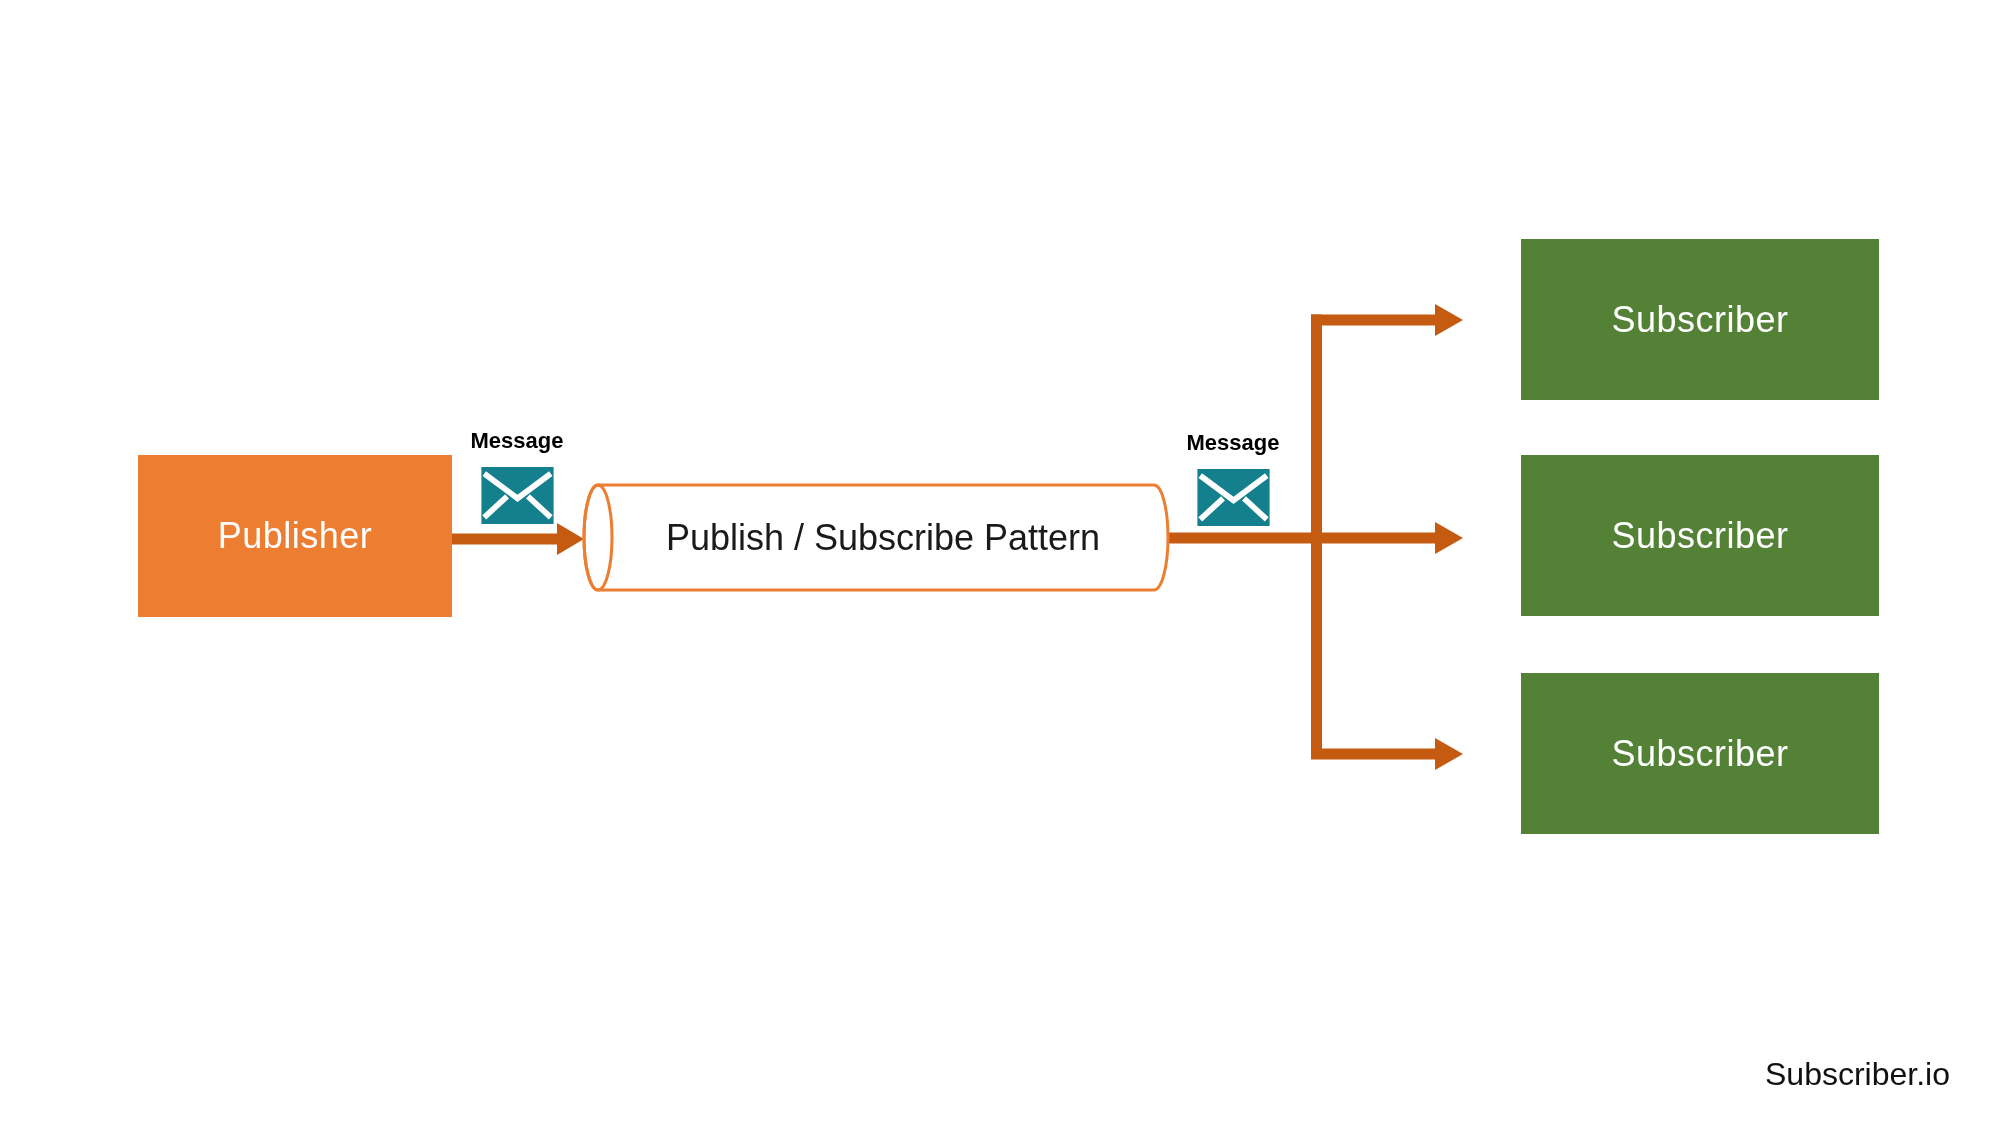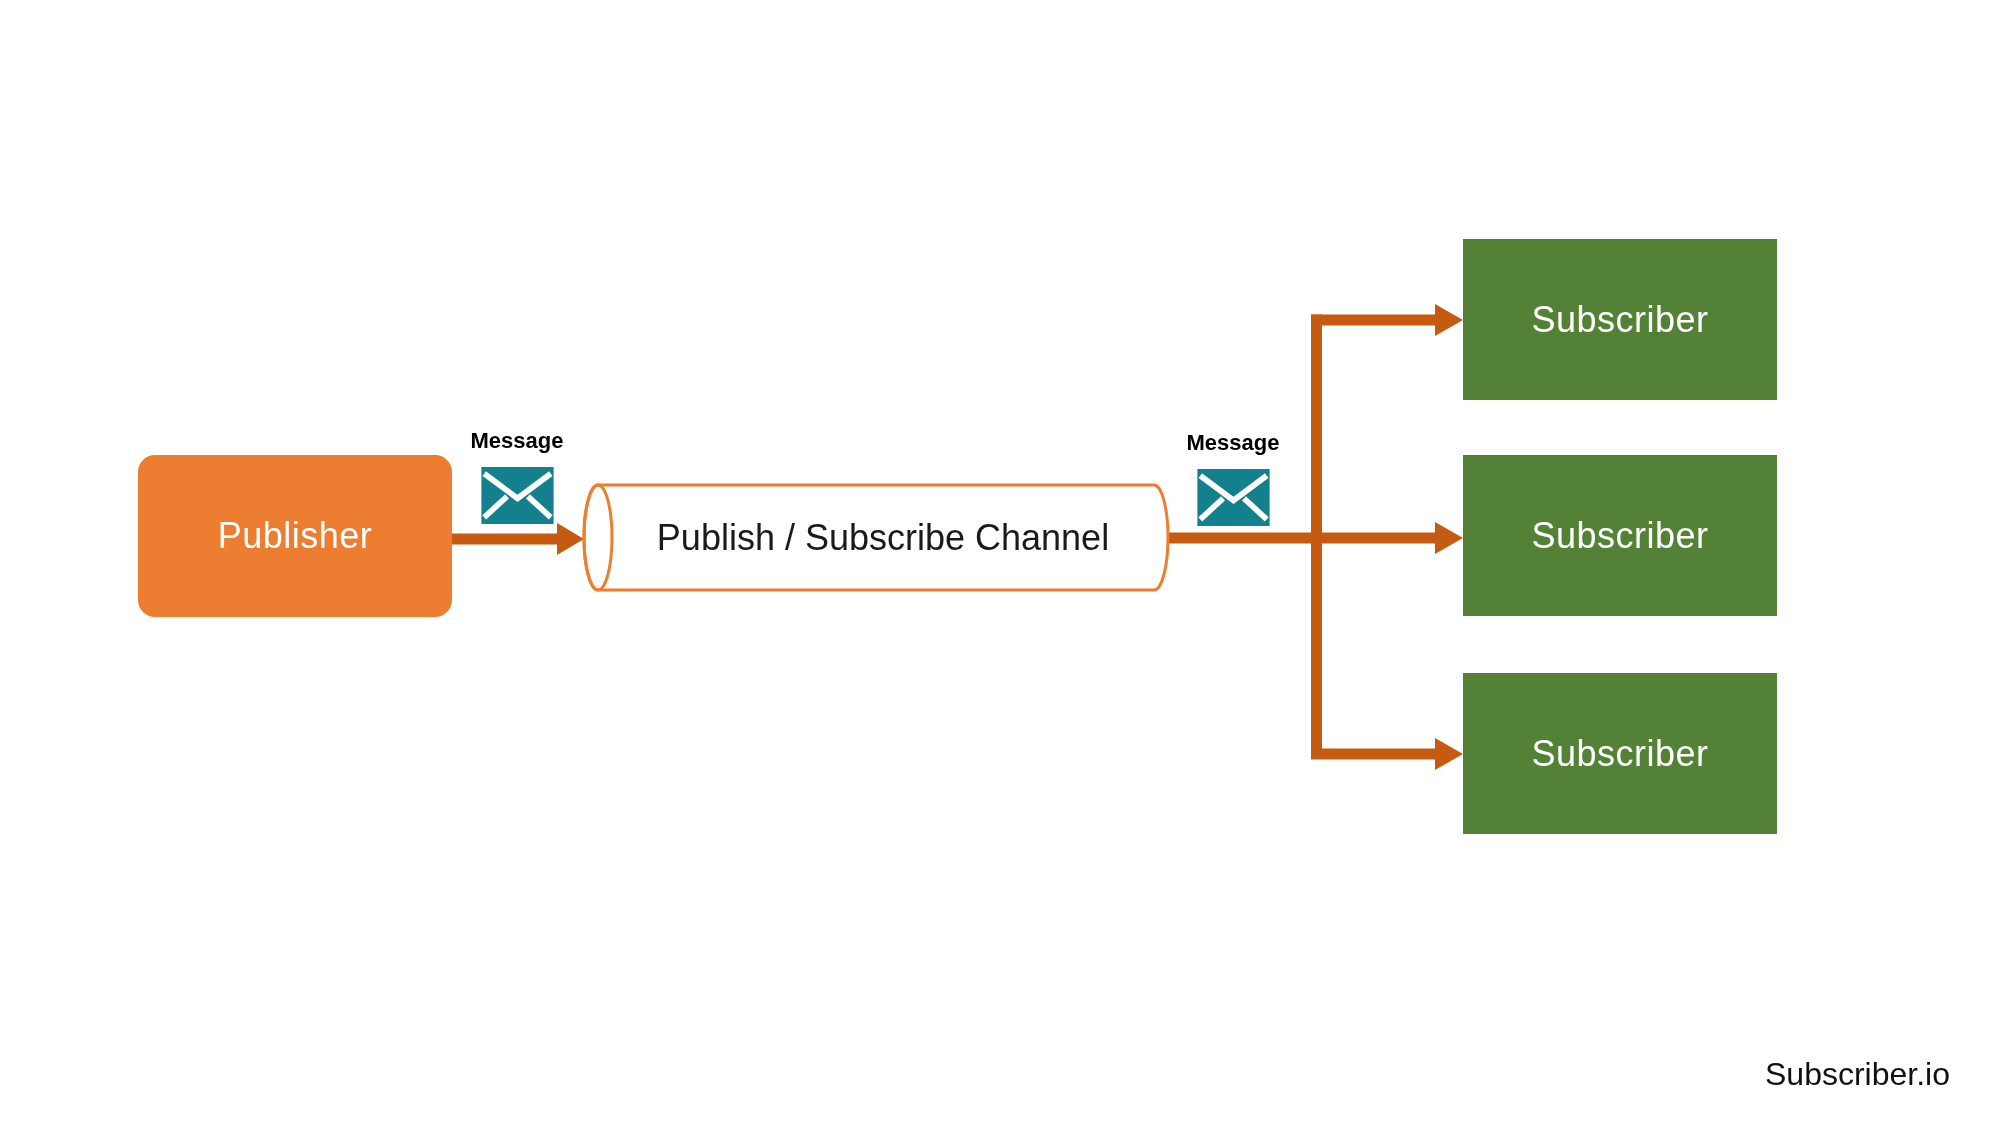--- a/index.html
+++ b/index.html
@@ -32,24 +32,23 @@
     align-items: center;
     justify-content: center;
     color: var(--text-light, #ffffff);
     font-size: 36px;
     font-weight: 300;
     letter-spacing: 0.5px;
   }
   .publisher-box {
     left: 138px; top: 455px; width: 314px; height: 162px;
     background: var(--publisher-fill, #ED7D31);
-    border-radius: 17px;
   }
   .subscriber-box {
-    left: 1463px; width: 314px; height: 161px;
+    left: 1521px; width: 358px; height: 161px;
     background: var(--subscriber-fill, #538135);
   }
   .subscriber-1 { top: 239px; }
   .subscriber-2 { top: 455px; }
   .subscriber-3 { top: 673px; }
 
   .channel-label {
     left: 612px; top: 485px; width: 542px; height: 105px;
     display: flex; align-items: center; justify-content: center;
     color: #1a1a1a;
@@ -114,21 +113,21 @@
     <g>
       <path d="M598 485 H1154 A14 52.5 0 0 1 1154 590 H598 A14 52.5 0 0 1 598 485 Z" fill="#ffffff" stroke="var(--channel-stroke,#ED7D31)" stroke-width="3"></path>
       <ellipse cx="598" cy="537.5" rx="14" ry="52.5" fill="none" stroke="var(--channel-stroke,#ED7D31)" stroke-width="3"></ellipse>
     </g>
   </svg>
 
   <div class="abs node publisher-box">
     <span>Publisher</span>
   </div>
 
-  <div class="abs channel-label">Publish / Subscribe Channel</div>
+  <div class="abs channel-label">Publish / Subscribe Pattern</div>
 
   <div class="abs message-group message-1">
     <div class="message-label">Message</div>
     <svg class="envelope" viewBox="0 0 76 60">
       <rect x="0" y="0" width="76" height="60" fill="var(--envelope-fill,#15808D)"></rect>
       <path d="M3 7 L38 33 L73 7" stroke="#ffffff" stroke-width="6" fill="none"></path>
       <path d="M3 53 L27 31 M73 53 L49 31" stroke="#ffffff" stroke-width="6" fill="none"></path>
     </svg>
   </div>
 

